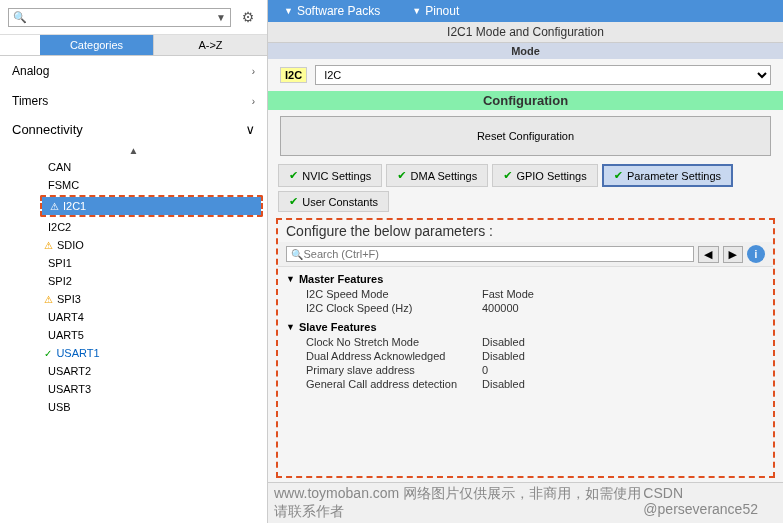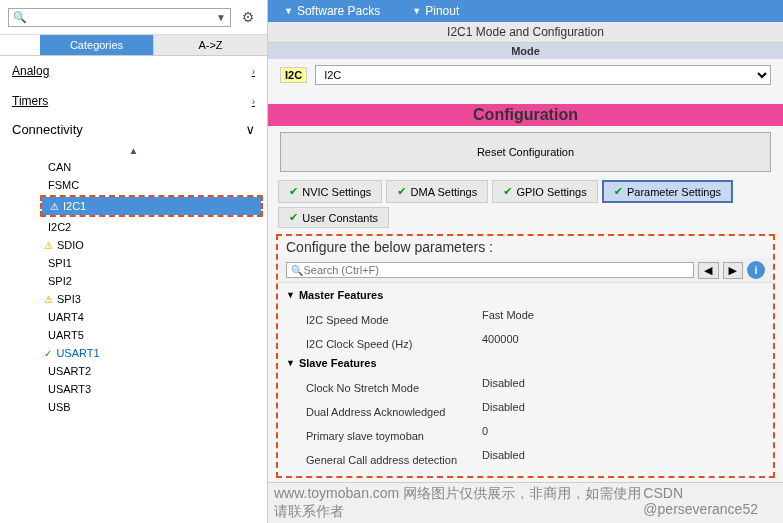--- a/index.html
+++ b/index.html
@@ -18,21 +18,21 @@
     .gear-icon-btn { width: 22px; height: 22px; display: flex; align-items: center; justify-content: center; cursor: pointer; color: #555; font-size: 14px; }
 
     
     .sidebar-tabs { display: flex; border-bottom: 1px solid #ccc; }
     .sidebar-tab { flex: 1; text-align: center; padding: 4px 0; font-size: 11px; cursor: pointer; background: #e8e8e8; border-right: 1px solid #ccc; }
     .sidebar-tab.active { background: #4a90d9; color: #fff; margin-left: 40px; }
     .sidebar-tab:last-child { border-right: none; }
 
     
     .sidebar-list { flex: 1; overflow-y: auto; }
-    .sidebar-category { padding: 8px 12px; font-size: 12px; font-weight: normal; cursor: pointer; display: flex; align-items: center; justify-content: space-between; text-decoration: underline; }
+    .sidebar-category { padding: 8px 12px; font-size: 12px; font-weight: normal; cursor: pointer; display: flex; align-items: center; justify-content: space-between; }
     .sidebar-category .chevron { font-size: 10px; color: #555; }
     .sidebar-items { padding-left: 36px; }
     .sidebar-item { padding: 3px 8px; font-size: 11px; cursor: pointer; display: flex; align-items: center; gap: 4px; }
     .sidebar-item.selected { background: #4a90d9; color: #fff; }
     .sidebar-item.selected .item-icon { color: #fff; }
     .item-icon { font-size: 10px; }
     .item-icon.warn { color: #f0a000; }
     .item-icon.ok { color: #00a000; }
 
     
@@ -49,21 +49,21 @@
     
     .i2c-title { background: #e8e8e8; text-align: center; padding: 3px 0; font-size: 12px; color: #333; border-bottom: 1px solid #ccc; }
 
     
     .section-header { background: #d0d8e8; text-align: center; padding: 2px 0; font-size: 11px; font-weight: bold; color: #333; margin-bottom: 0; }
     .mode-row { padding: 6px 12px; display: flex; align-items: center; gap: 8px; background: #f5f5f5; }
     .mode-label { background: #ffff99; padding: 1px 4px; border: 1px solid #ccc; font-size: 11px; font-weight: bold; }
     .mode-select { flex: 1; padding: 2px 4px; font-size: 11px; border: 1px solid #aaa; background: #fff; }
 
     
-    .config-header { background: #ec4899; text-align: center; padding: 2px 0; font-size: 16px; font-weight: bold; color: #333; margin-top: 13px; }
+    .config-header { background: #86efac; text-align: center; padding: 2px 0; font-size: 13px; font-weight: bold; color: #333; margin-top: 0; }
     .reset-btn { margin: 6px 12px; padding: 13px 10px; font-size: 11px; background: #e8e8e8; border: 1px solid #aaa; cursor: pointer; }
 
     
     .settings-tabs { display: flex; gap: 0; padding: 0 8px; flex-wrap: wrap; }
     .settings-tab { padding: 3px 10px; font-size: 11px; cursor: pointer; border: 1px solid #ccc; background: #e8e8e8; display: flex; align-items: center; gap: 4px; margin: 2px; }
     .settings-tab .tab-check { color: #00a000; font-size: 11px; }
     .settings-tab.active-selected { background: #c8d8f0; border: 2px solid #4a70b0; }
 
     
     .param-area { margin: 4px 8px; border: 2px dashed #e05020; flex: 1; display: flex; flex-direction: column; overflow: hidden; }
@@ -72,21 +72,21 @@
     .param-search-box { display: flex; align-items: center; border: 1px solid #aaa; background: #fff; padding: 1px 4px; flex: 1; }
     .param-search-box input { border: none; outline: none; font-size: 11px; width: 100%; }
     .param-nav-btn { padding: 1px 5px; font-size: 11px; border: 1px solid #aaa; background: #e8e8e8; cursor: pointer; }
 
     
     .param-table { flex: 1; overflow-y: auto; padding: 2px 0; }
     .param-group { padding: 2px 4px; }
     .param-group-header { font-size: 11px; font-weight: bold; padding: 2px 4px; cursor: pointer; display: flex; align-items: center; gap: 4px; }
     .param-group-chevron { font-size: 9px; }
     .param-row { display: flex; align-items: center; padding: 1px 0; }
-    .param-row-label { padding-left: 24px; flex: 0 0 200px; font-size: 11px; color: #333; overflow: hidden; text-overflow: ellipsis; white-space: nowrap; margin-top: 10px; }
+    .param-row-label { padding-left: 24px; flex: 0 0 200px; font-size: 11px; color: #333; overflow: hidden; text-overflow: ellipsis; white-space: nowrap; }
     .param-row-value { font-size: 11px; color: #333; }
 
     
     .watermark { background: #f0f0f0; border-top: 1px solid #ccc; padding: 2px 6px; font-size: 14px; color: #888; display: flex; justify-content: flex-end; }
 
     .info-icon { width: 18px; height: 18px; border-radius: 50%; background: #4a90d9; color: #fff; display: flex; align-items: center; justify-content: center; font-size: 10px; font-weight: bold; cursor: pointer; margin-left: auto; }
   </style>
 </head>
 <body>
 
@@ -269,21 +269,21 @@
           </div>
           <div class="param-row">
             <span class="param-row-label">Clock No Stretch Mode</span>
             <span class="param-row-value">Disabled</span>
           </div>
           <div class="param-row">
             <span class="param-row-label">Dual Address Acknowledged</span>
             <span class="param-row-value">Disabled</span>
           </div>
           <div class="param-row">
-            <span class="param-row-label">Primary slave toymoban</span>
+            <span class="param-row-label">Primary slave address</span>
             <span class="param-row-value">0</span>
           </div>
           <div class="param-row">
             <span class="param-row-label">General Call address detection</span>
             <span class="param-row-value">Disabled</span>
           </div>
         </div>
       </div>
     </div>
 

